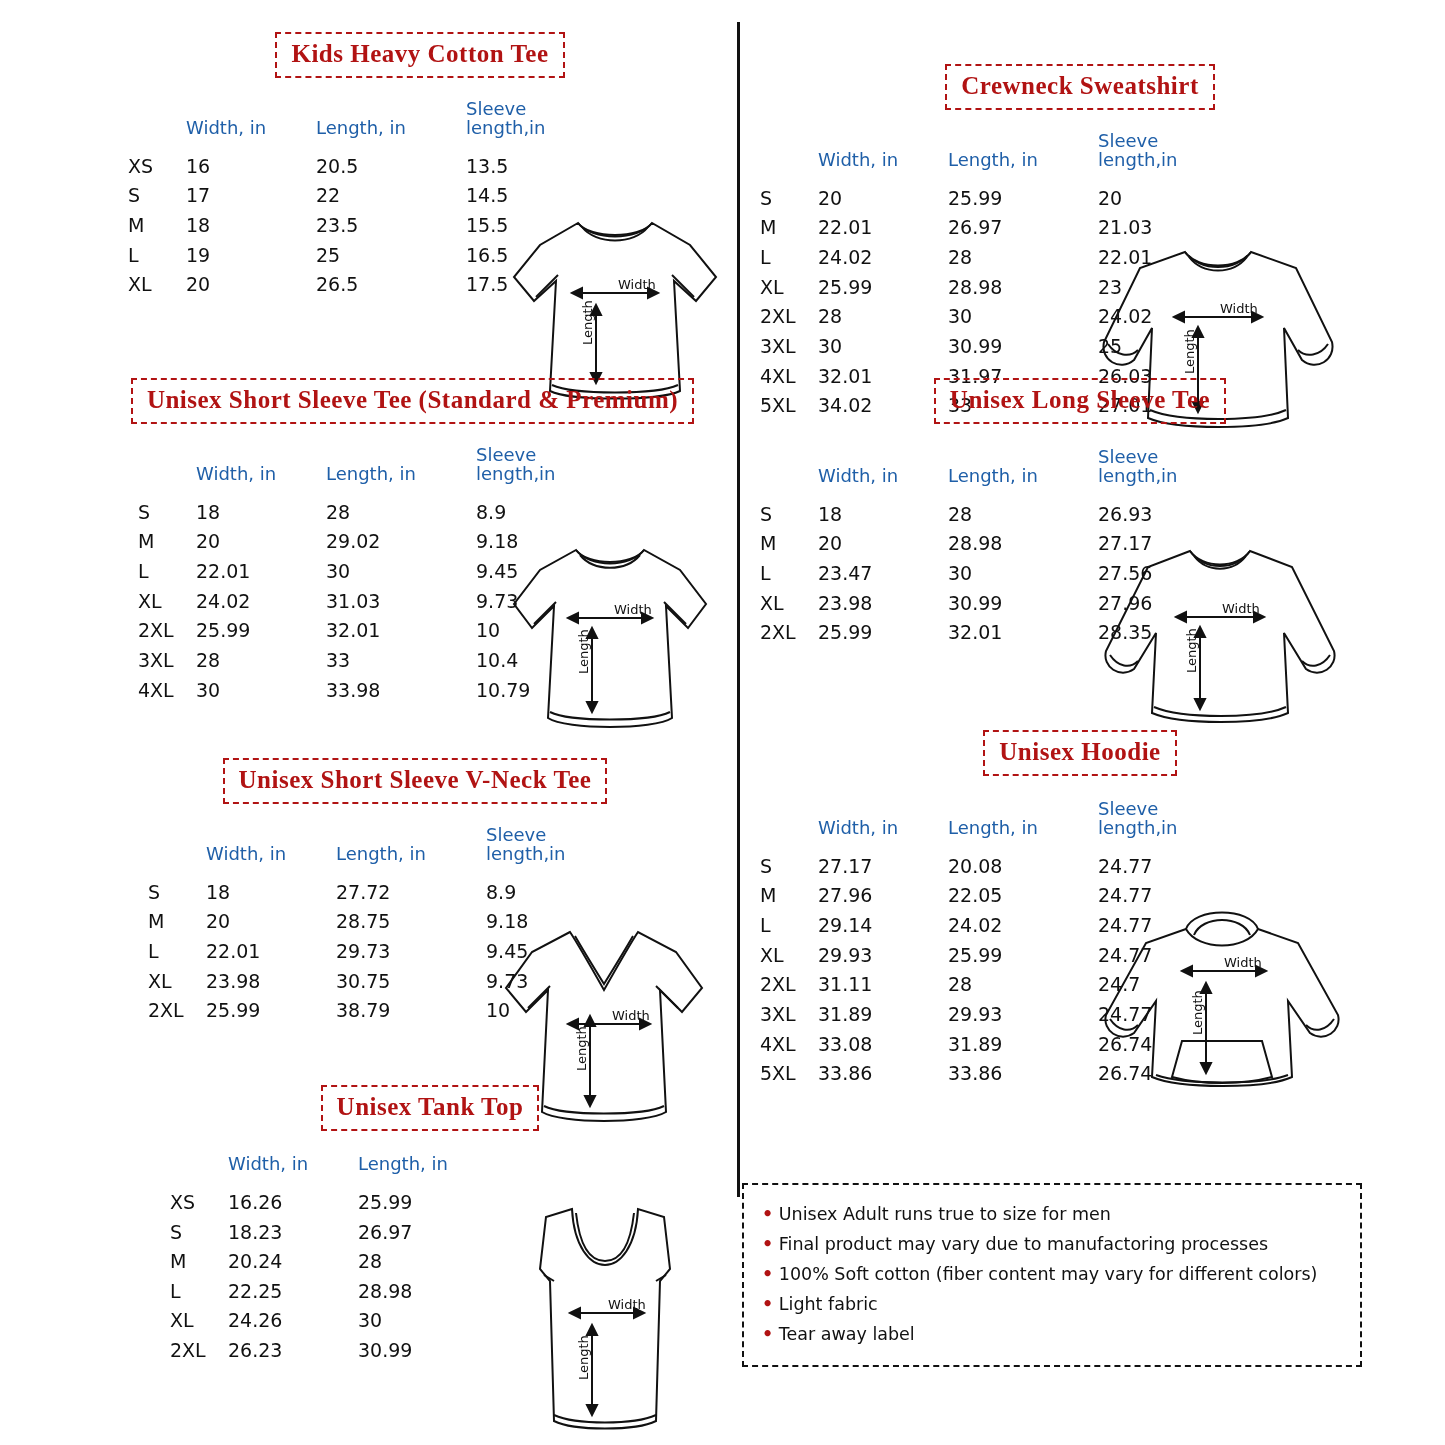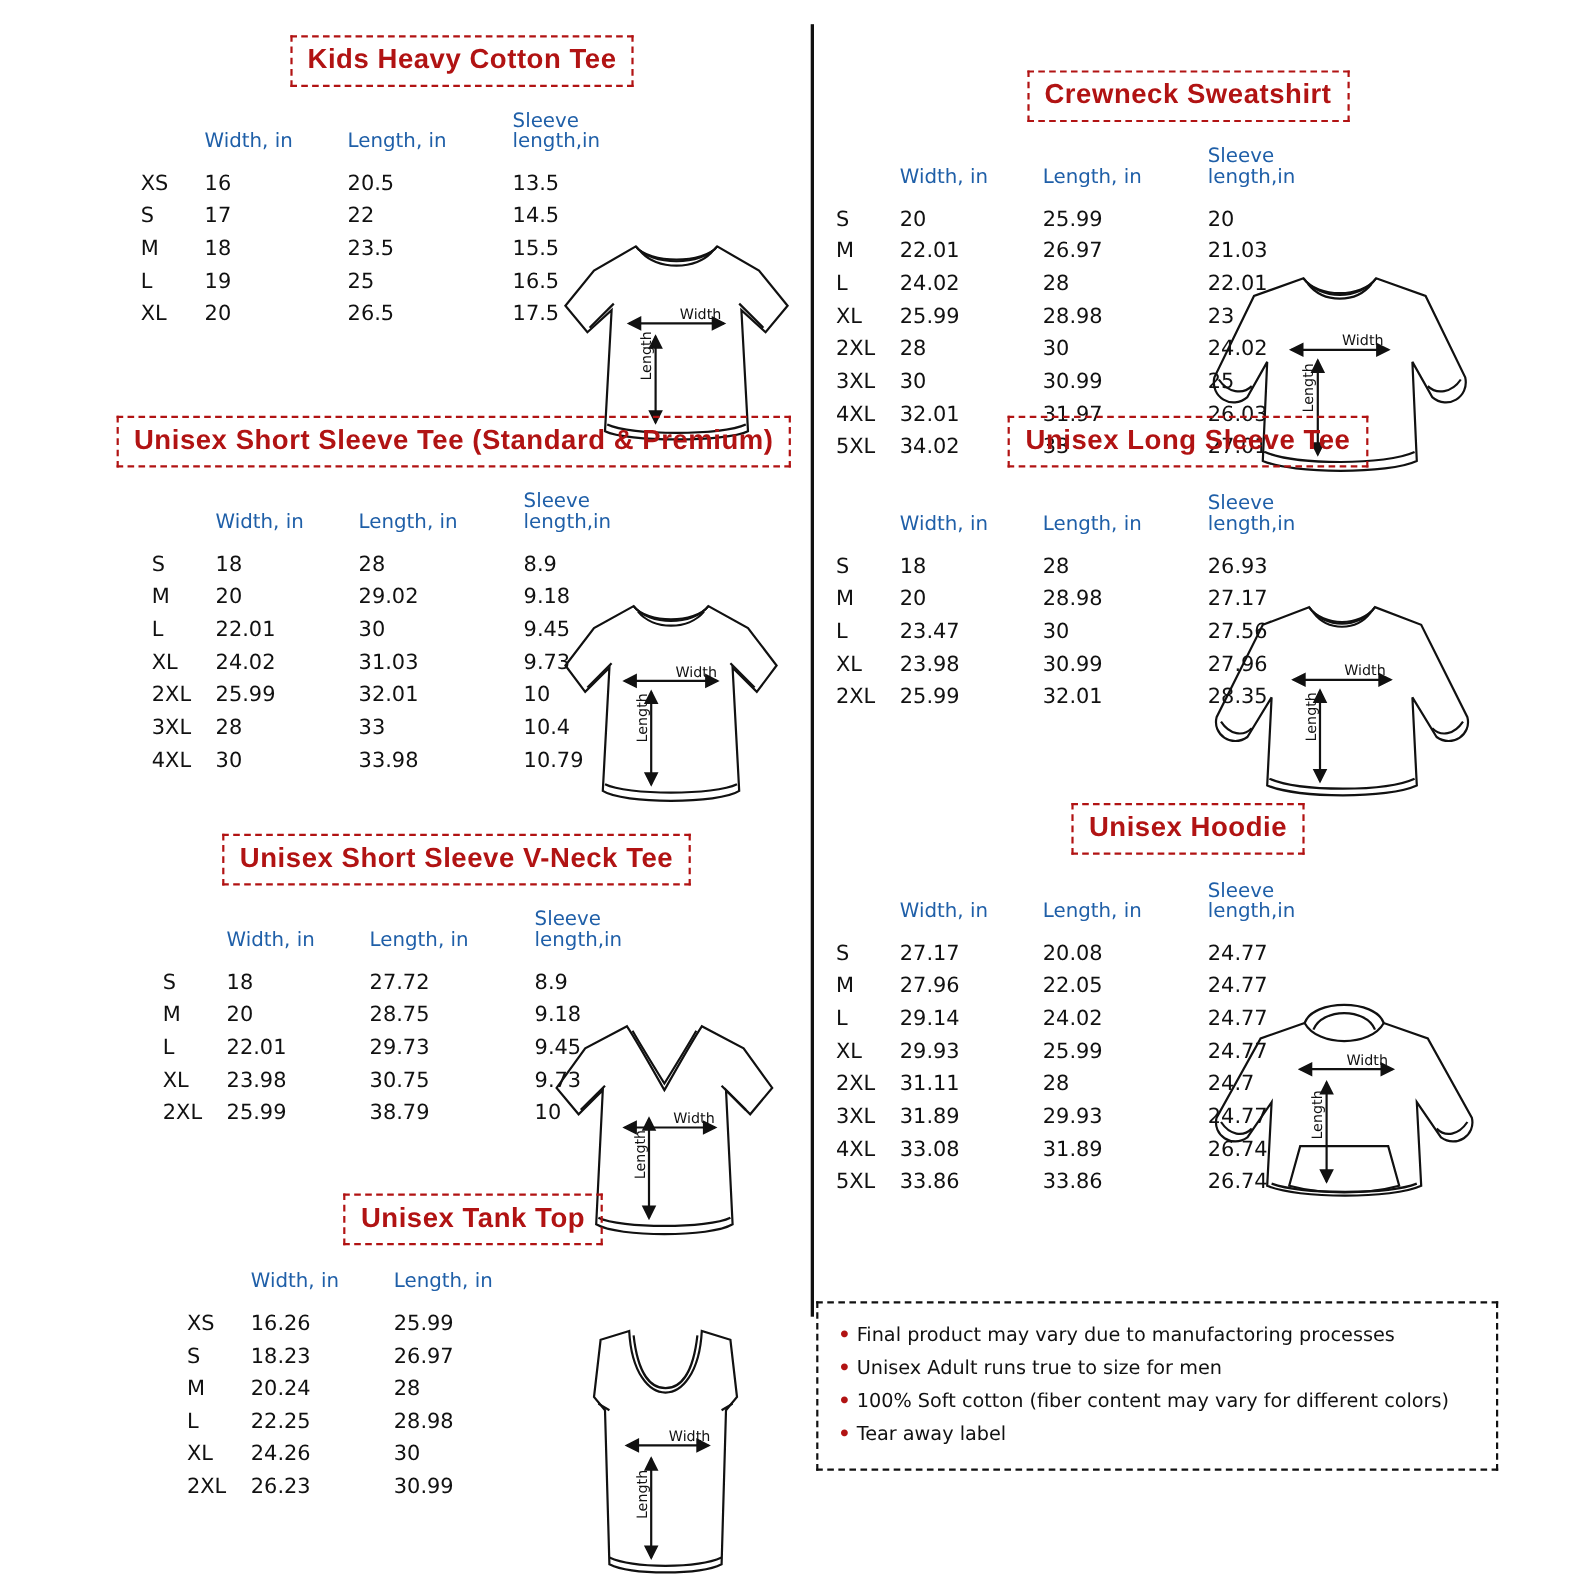--- a/index.html
+++ b/index.html
@@ -18,21 +18,21 @@
     left:737px;top:22px;
     width:3px;height:1175px;
     background:#111;
   }
 
   .block{position:absolute;}
 
   .title{
     display:inline-block;
     color:#b11313;
-    font-family:Liberation Sans, sans-serif;
+    font-family:Liberation Serif, serif;
     font-weight:bold;
     font-size:25px;
     letter-spacing:0.5px;
     border:2px dashed #b11313;
     padding:6px 14px 8px 14px;
     white-space:nowrap;
   }
   .title-wrap{text-align:center;}
 
   table.sizes{
@@ -621,19 +621,20 @@
             <polygon points="82,220 77,210 87,210" fill="#111"></polygon>
           </g>
           <text class="lbl" x="98" y="114">Width</text>
           <text class="lbl" x="78" y="185" transform="rotate(-90 78,185)">Length</text>
         </svg>
       </div>
     </div>
   </div>
 
   <div class="notes" style="left:742px;top:1183px;width:580px;">
+    <div><span class="bullet">•</span> <span>Unisex Adult runs true to size for men</span></div>
     <div><span class="bullet">•</span> <span>Final product may vary due to manufactoring processes</span></div>
-    <div><span class="bullet">•</span> <span>Unisex Adult runs true to size for men</span></div>
     <div><span class="bullet">•</span> <span>100% Soft cotton (fiber content may vary for different colors)</span></div>
+    <div><span class="bullet">•</span> <span>Light fabric</span></div>
     <div><span class="bullet">•</span> <span>Tear away label</span></div>
   </div>
 
 </div>
 
 </body></html>

